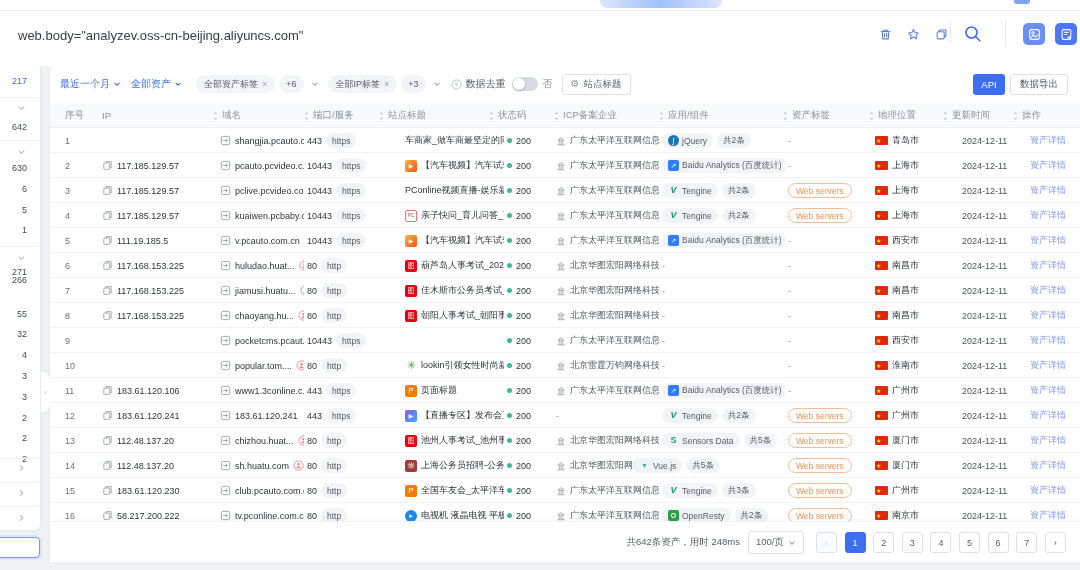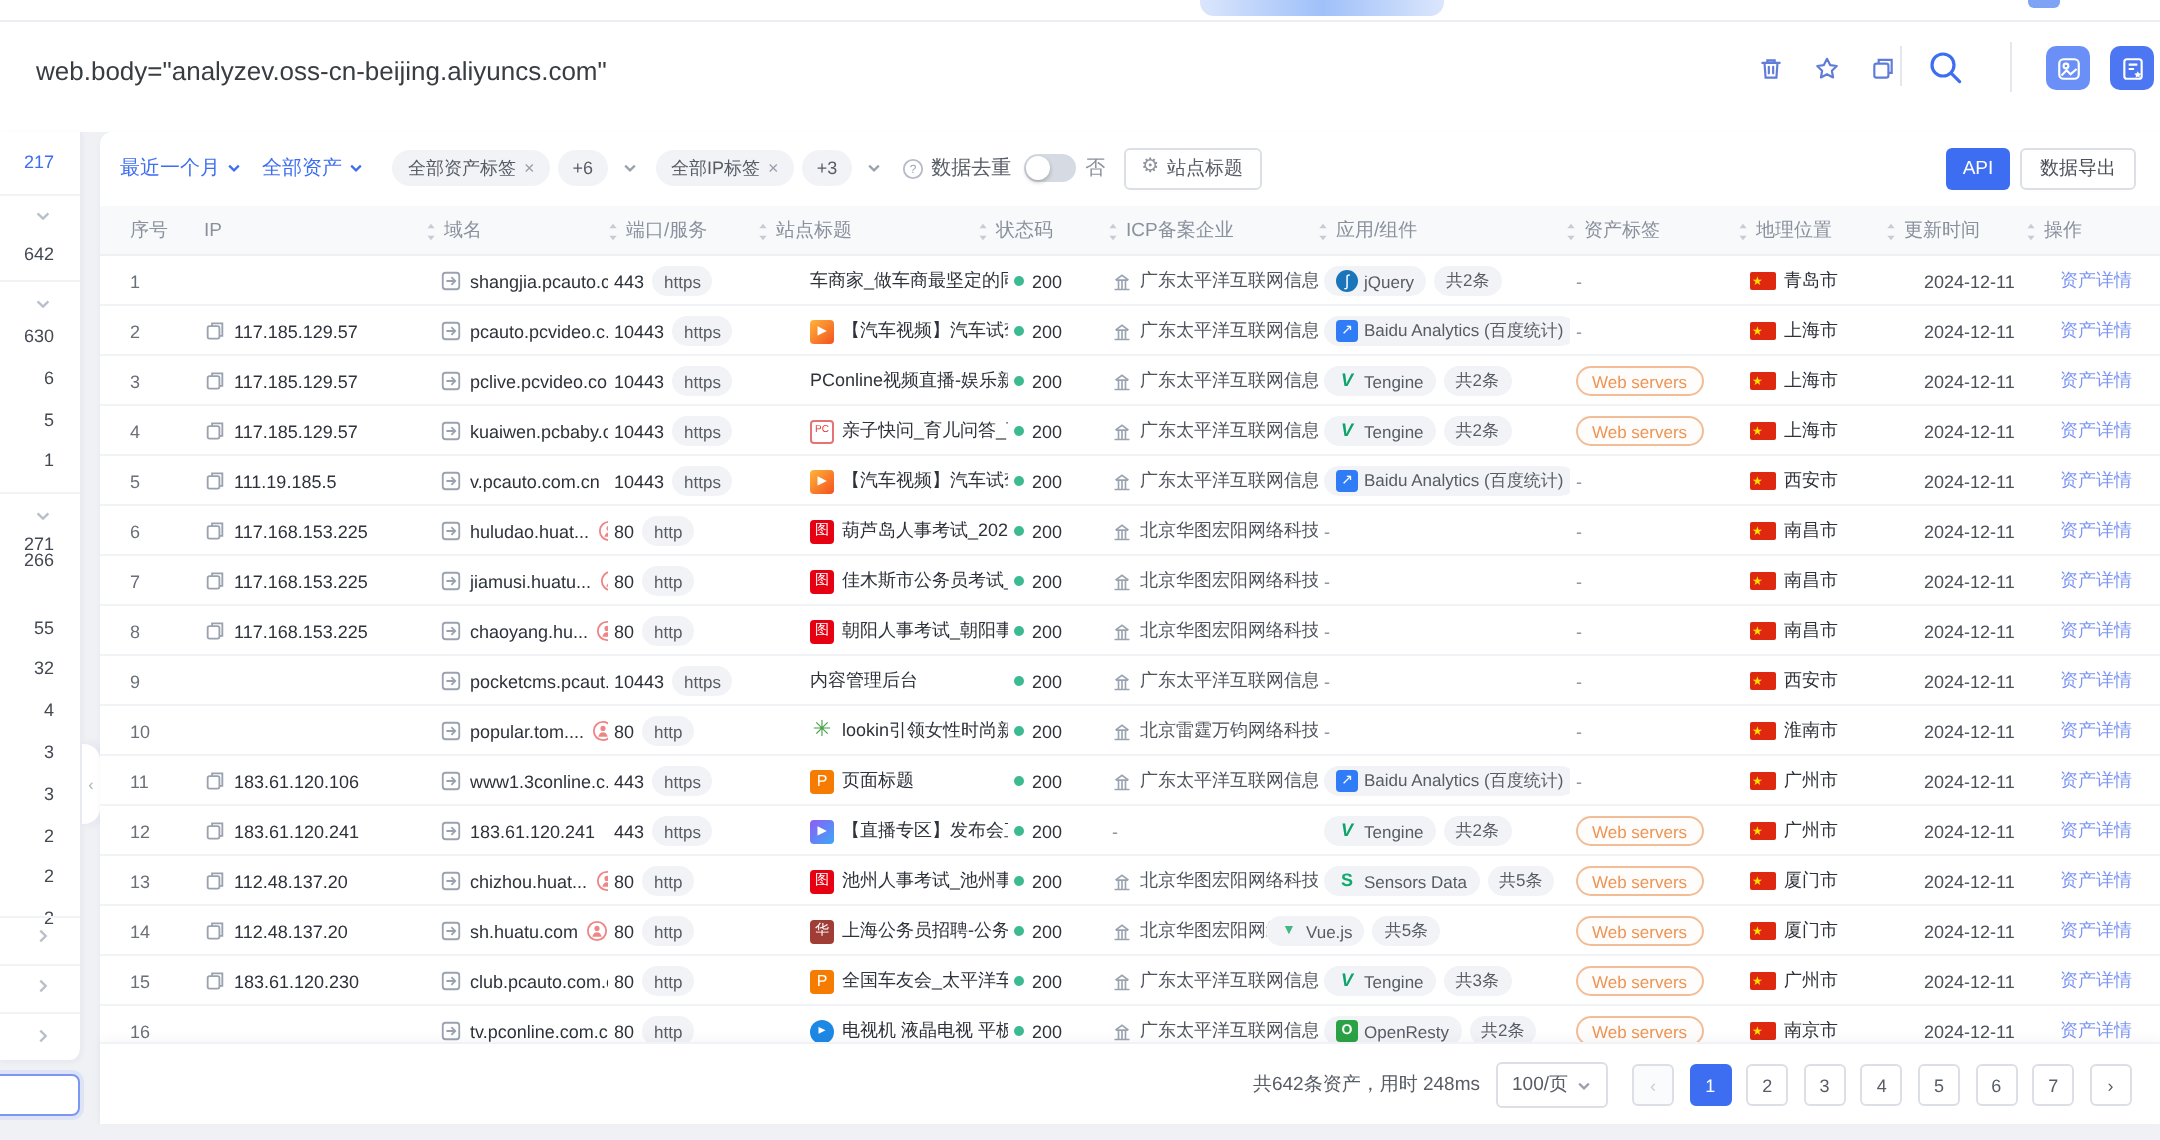--- a/index.html
+++ b/index.html
@@ -867,23 +867,20 @@
                 <rect x="1.5" y="1.5" width="9" height="9" rx="1.5"></rect>
                 <path d="M3.5 6h4.2M6.2 3.9L8.3 6 6.2 8.1"></path>
               </svg>
             </span>
             <span>pocketcms.pcaut...</span>
           </span>
           <span class="td " style="left:257px;width:94px">
             <span>10443</span>
             <span class="gpill">https</span>
           </span>
-          <span class="td " style="left:355px;width:99px">
-            <span>内容管理后台</span>
-          </span>
           <span class="td " style="left:457px;width:44px">
             <span class="dot"></span>
             <span>200</span>
           </span>
           <span class="td " style="left:506px;width:103px">
             <span class="iwrap">
               <svg width="10" height="10" viewBox="0 0 12 12" fill="none" stroke="#9aa3b0">
                 <path d="M1.5 10.5h9M2.5 4.9h7M3.9 4.9v5.4M6 4.9v5.4M8.1 4.9v5.4M2.1 4.9L6 2l3.9 2.9"></path>
               </svg>
             </span>
@@ -1304,20 +1301,29 @@
           </span>
           <span class="td " style="left:912px;width:62px">
             <span style="color:#4c5159">2024-12-11</span>
           </span>
           <span class="td " style="left:980px;width:48px">
             <span class="oplink">资产详情</span>
           </span>
         </div>
         <div class="tr" style="top:375px">
           <span class="td gray" style="left:15px;width:30px">16</span>
+          <span class="td " style="left:52px;width:112px">
+            <span class="iwrap">
+              <svg width="11" height="11" viewBox="0 0 12 12" fill="none" stroke="#99a2ae">
+                <rect x="2" y="3.3" width="6.4" height="6.9" rx="1"></rect>
+                <path d="M4.4 3.3V1.8h5.6v6.9H8.6"></path>
+              </svg>
+            </span>
+            <span>58.217.200.222</span>
+          </span>
           <span class="td " style="left:170px;width:84px">
             <span class="iwrap">
               <svg width="11" height="11" viewBox="0 0 12 12" fill="none" stroke="#99a2ae">
                 <rect x="1.5" y="1.5" width="9" height="9" rx="1.5"></rect>
                 <path d="M3.5 6h4.2M6.2 3.9L8.3 6 6.2 8.1"></path>
               </svg>
             </span>
             <span>tv.pconline.com.cn</span>
           </span>
           <span class="td " style="left:257px;width:94px">

